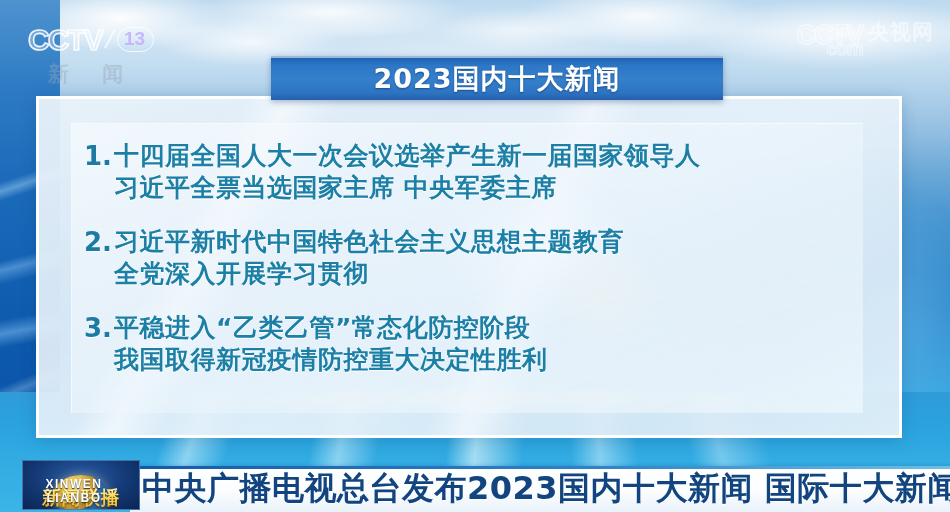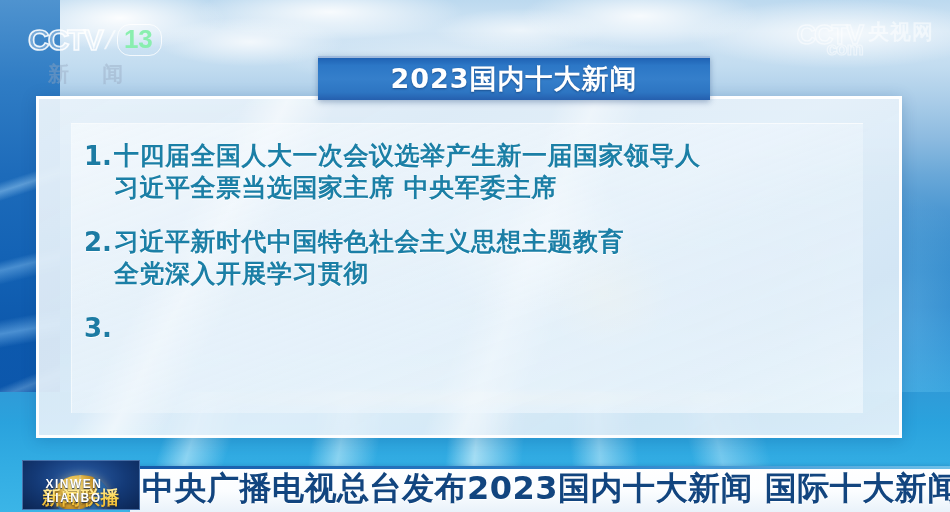--- a/index.html
+++ b/index.html
@@ -110,21 +110,21 @@
     font-size:30px; font-weight:bold; letter-spacing:-2px;
     color:rgba(255,255,255,.30);
     -webkit-text-stroke:1.6px rgba(255,255,255,.95);
     line-height:1;
   }
   .cctv-logo .slash {
     color:rgba(255,255,255,.75); font-size:26px; font-weight:300;
     transform:skewX(-14deg); margin:0 1px;
   }
   .cctv-logo .chan-num {
-    font-size:26px; font-weight:bold; color:#86efac;
+    font-size:19px; font-weight:bold; color:#c4b5fd;
     padding:1px 8px 2px 6px;
     border:1.6px solid rgba(255,255,255,.85);
     border-radius:13px;
     line-height:1.05;
   }
 
   
   .news-watermark {
     position:absolute; left:48px; top:60px;
     font-size:21px; font-weight:bold;
@@ -183,27 +183,26 @@
   }
   .panel-inner {
     position:absolute; left:32px; top:24px; right:36px; bottom:22px;
     background:linear-gradient(160deg, rgba(247,251,254,.72), rgba(236,245,252,.55) 60%, rgba(244,250,254,.60));
     border-top:1px solid rgba(255,255,255,.65);
     border-left:1px solid rgba(255,255,255,.50);
   }
 
   
   .title-banner {
-    position:absolute; left:271px; top:56px; width:392px; height:44px;
+    position:absolute; left:271px; top:56px; width:452px; height:44px;
     background:linear-gradient(180deg,#1f62b4 0%,#2c77c6 18%,#357fcb 50%,#2d75c2 82%,#255fae 100%);
     border-top:2px solid rgba(255,255,255,.55);
     display:flex; align-items:center; justify-content:center;
     box-shadow:0 2px 6px rgba(12,52,110,.35);
     z-index:6;
-    margin-left:47px;
   }
   .title-banner .title-text {
     font-size:27px; font-weight:bold; color:#ffffff;
     letter-spacing:1px;
     font-family:"DejaVu Sans","Liberation Sans",sans-serif;
     text-shadow:0 1px 2px rgba(10,45,95,.55);
   }
 
   
   .news-list {
@@ -349,20 +348,24 @@
     <div class="news-item">
       <span class="item-num">2.</span>
       <span class="item-lines">
         <span class="item-line">习近平新时代中国特色社会主义思想主题教育</span>
         <span class="item-line">全党深入开展学习贯彻</span>
       </span>
     </div>
 
     <div class="news-item">
       <span class="item-num">3.</span>
+      <span class="item-lines">
+        <span class="item-line">平稳进入“乙类乙管”常态化防控阶段</span>
+        <span class="item-line">我国取得新冠疫情防控重大决定性胜利</span>
+      </span>
     </div>
 
   </div>
 
   <div class="ticker-wrap">
     <div class="ticker-bar">
       <span class="ticker-text">中央广播电视总台发布2023国内十大新闻 国际十大新闻</span>
     </div>
     <div class="xwlb-logo">
       <div class="xwlb-globe"></div>

